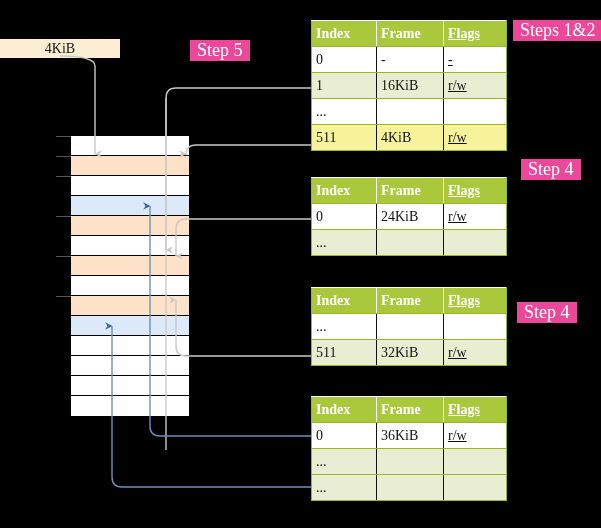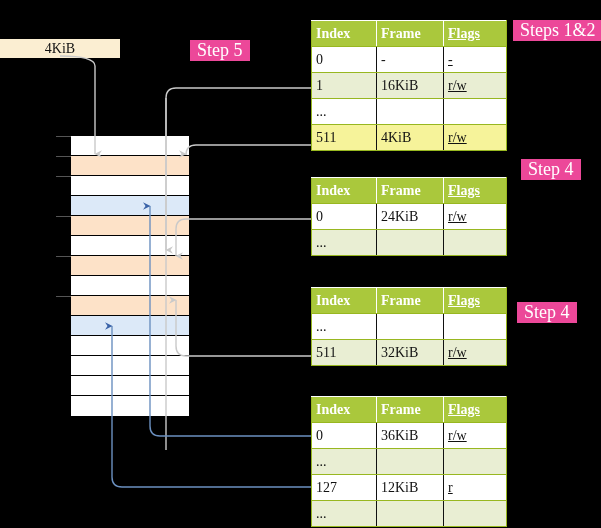--- a/index.html
+++ b/index.html
@@ -180,25 +180,20 @@
           <tr>
             <td class="cw-idx">0</td>
             <td class="cw-frm">36KiB</td>
             <td class="cw-flg">r/w</td>
           </tr>
           <tr class="alt">
             <td class="cw-idx">...</td>
             <td class="cw-frm"></td>
             <td class="cw-flg"></td>
           </tr>
-          <tr>
-            <td class="cw-idx">127</td>
-            <td class="cw-frm">12KiB</td>
-            <td class="cw-flg">r</td>
-          </tr>
           <tr class="alt">
             <td class="cw-idx">...</td>
             <td class="cw-frm"></td>
             <td class="cw-flg"></td>
           </tr>
         </tbody>
       </table>
     </div>
 
   <svg class="wires" viewBox="0 0 601 528">

